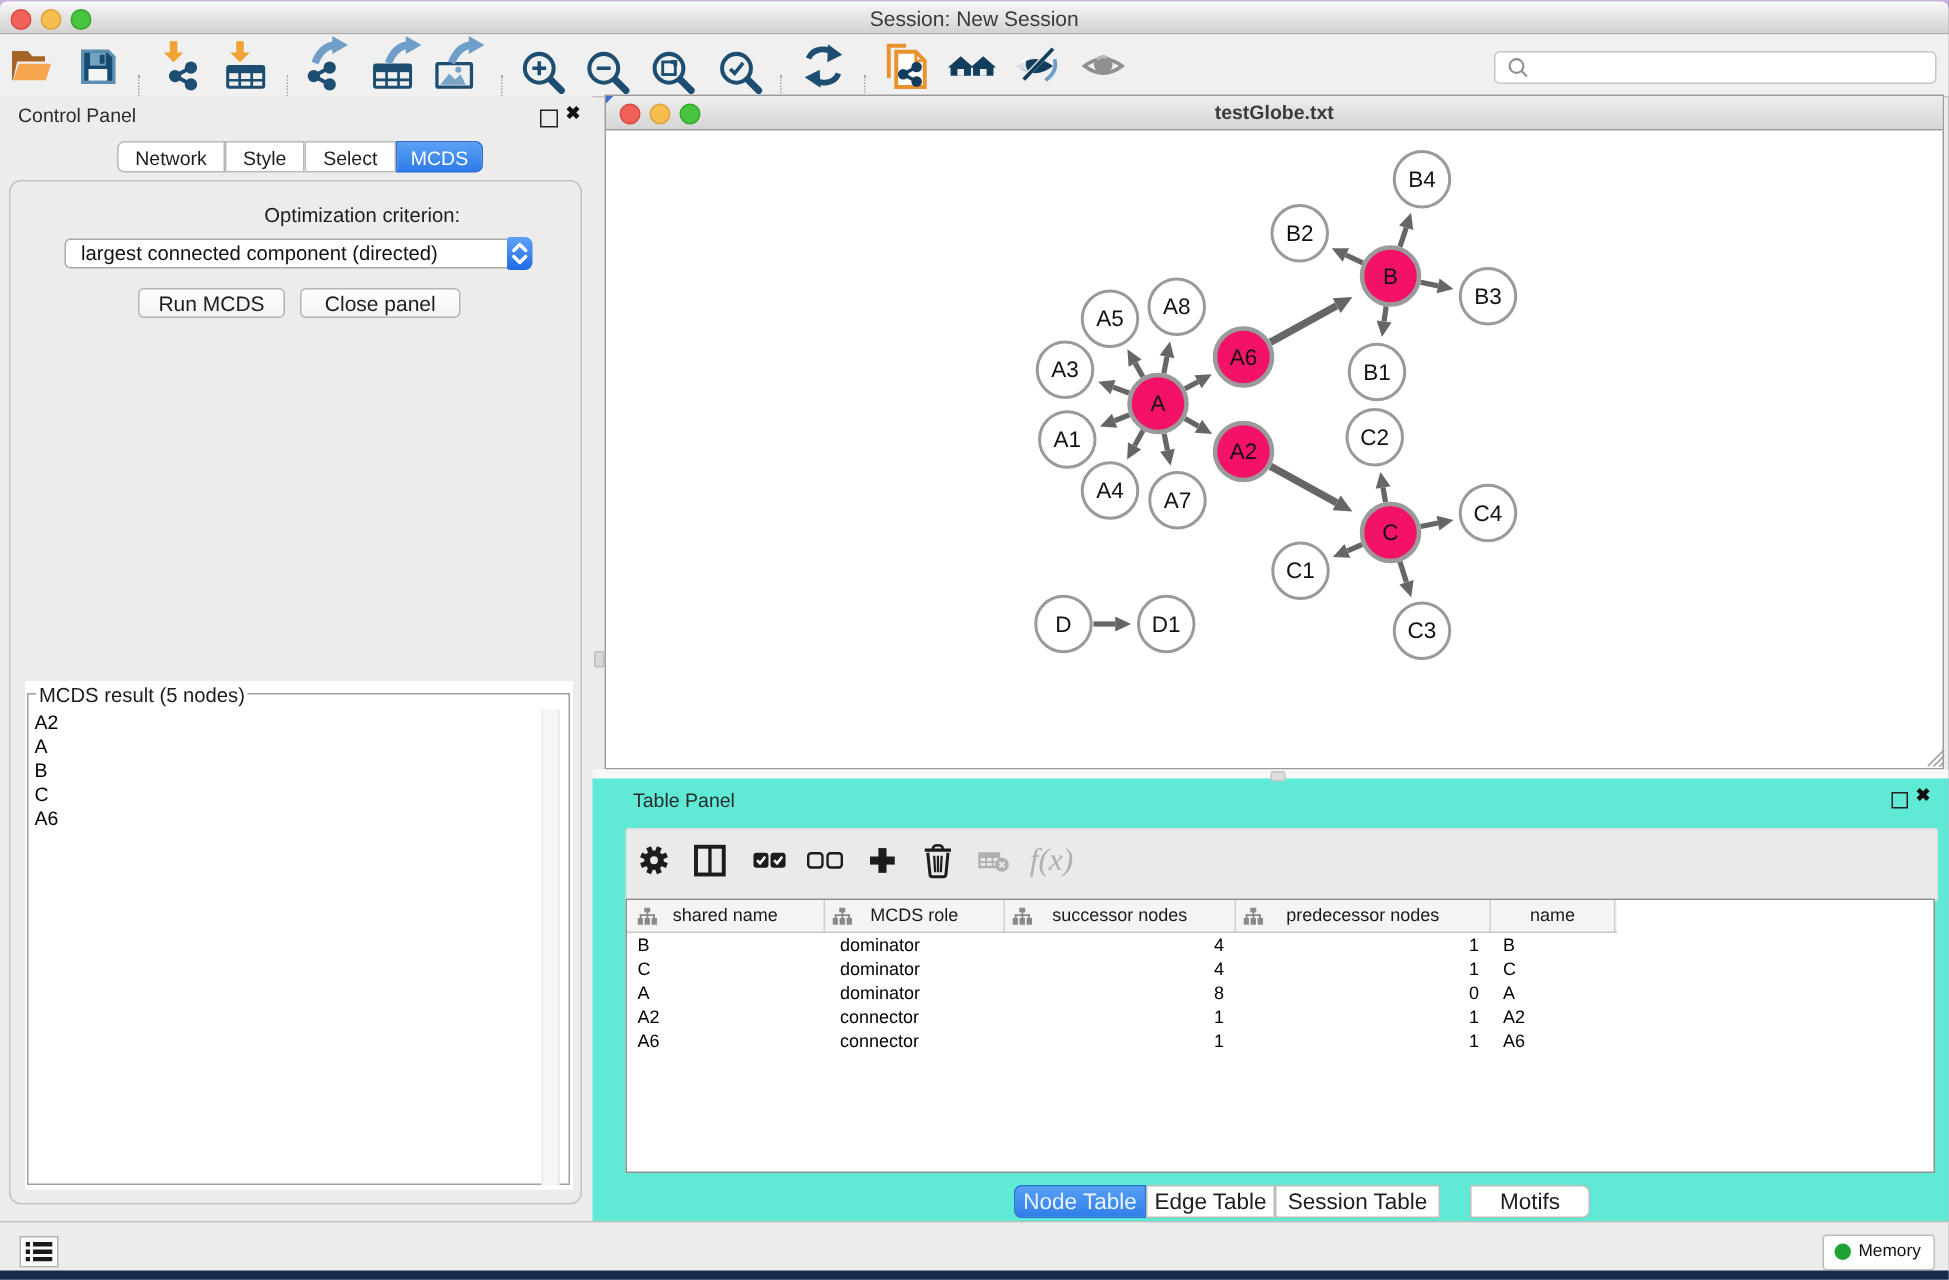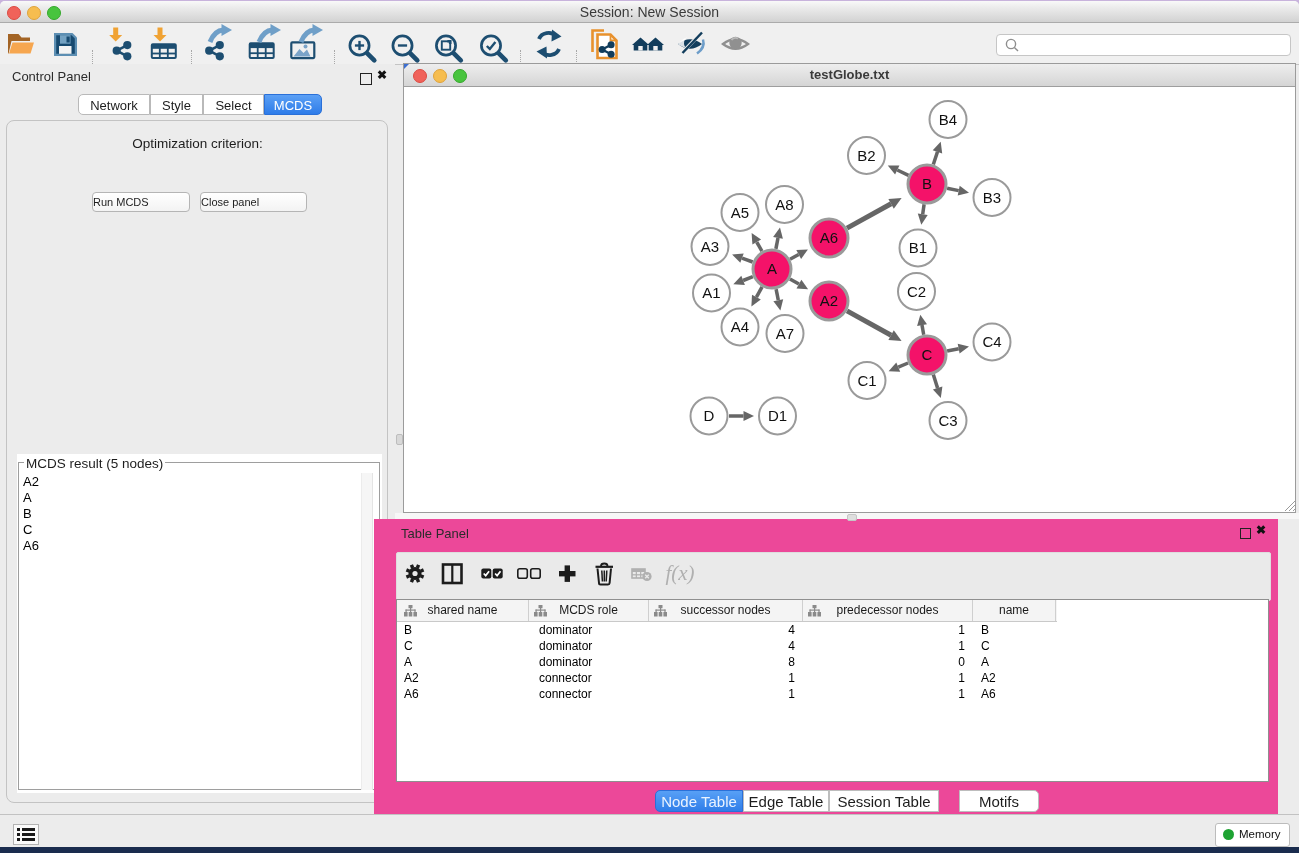--- a/index.html
+++ b/index.html
@@ -14,42 +14,42 @@
 #title{left:0;top:0;width:1299px;text-align:center;font-size:14px;color:#3a3a3a;line-height:22px;}
 #toolbar{left:0;top:22px;width:1299px;height:42px;background:#f0f0f0;border-bottom:1px solid #c4c4c4;box-sizing:border-box;}
 .sep{top:27px;width:0;height:32px;border-left:1px dotted #a8a8a8;}
 #searchbox{left:996px;top:11px;width:293px;height:20px;background:#fff;border:1px solid #c6c6c6;border-radius:4px;}
 
 #cpanel{left:0;top:64px;width:395px;height:749px;background:#ececec;}
 #cp-title{left:12px;top:5px;font-size:13px;color:#2b2b2b;}
 .tabrow .tab{position:absolute;top:0;height:21px;background:#fff;border:1px solid #b9b9b9;
   font-size:13px;color:#1d1d1d;text-align:center;line-height:21px;box-sizing:border-box;}
 #cp-border{left:6px;top:56px;width:382px;height:683px;border:1px solid #c3c3c3;border-radius:8px;box-sizing:border-box;}
-#optlabel{left:0;top:72px;width:395px;text-align:center;font-size:13.5px;color:#1d1d1d;}
+#optlabel{left:0;top:72px;width:395px;text-align:center;font-size:13.5px;color:#1d1d1d;padding-left:44px;}
 #dropdown{left:43px;top:95px;width:311px;height:20px;background:#fff;border:1px solid #ababab;border-radius:4px;box-sizing:border-box;}
 #dd-cap{right:-2px;top:-2px;width:17px;height:22px;border-radius:2px 5px 5px 2px;
   background:linear-gradient(#60a1f6,#1f6ae5);}
 #dd-text{left:10px;top:1px;font-size:13.5px;color:#111;}
 .btn{position:absolute;height:18px;background:linear-gradient(#ffffff,#f3f3f3);border:1px solid #b5b5b5;border-radius:4px;
-  font-size:11px;color:#1d1d1d;text-align:left;line-height:18px;}
+  font-size:14px;color:#1d1d1d;text-align:center;line-height:18px;}
 #mcdsbox{left:17px;top:390px;width:365px;height:339px;background:#fff;}
 #mcds-line{left:1px;top:8px;width:362px;height:328px;border:1px solid #9e9e9e;box-sizing:border-box;}
 #mcds-track{left:344px;top:19px;width:10px;height:317px;background:#f6f6f6;border-left:1px solid #ececec;border-right:1px solid #e4e4e4;}
 #mcds-legend{left:7px;top:2px;background:#fff;padding:0 2px;font-size:13.5px;color:#1d1d1d;}
 #mcds-list{left:0px;top:19px;width:340px;font-size:13px;color:#000;}
 
 #statusbar{left:0;top:814px;width:1299px;height:33px;background:#ececec;border-top:1px solid #c2c2c2;}
 #hambtn{left:13px;top:9px;width:24px;height:19px;background:#fafafa;border:1px solid #b3b3b3;}
 #membtn{left:1215px;top:8px;width:73px;height:22px;background:#fff;border:1px solid #bcbcbc;border-radius:3px;font-size:11.5px;color:#111;}
 
 #gwin{left:403px;top:63px;width:893px;height:450px;background:#fff;border:1px solid #9b9b9b;box-sizing:border-box;}
 #gtitle{left:0;top:0;width:891px;height:22px;background:linear-gradient(#eeeeee,#d5d5d5);border-bottom:1px solid #9e9e9e;}
 #gtext{width:100%;text-align:center;font-size:13px;color:#3a3a3a;line-height:22px;font-weight:bold;}
 
-#tpanel{left:374px;top:519px;width:904px;height:295px;background:#ec4899;}
+#tpanel{left:395px;top:519px;width:904px;height:295px;background:#5eead4;}
 #tp-title{left:27px;top:7px;font-size:13px;color:#2b2b2b;}
 #tp-toolbar{left:22px;top:33px;width:873px;height:47px;background:#eaeaea;border:1px solid #dedede;border-radius:2px;text-decoration:underline;}
 #ttable{left:22px;top:80px;width:873px;height:183px;background:#fff;border:1px solid #8f8f8f;box-sizing:border-box;padding-left:20px;}
 #thead{left:0;top:0;width:660px;height:21px;background:#f4f4f4;border-bottom:1px solid #c9c9c9;}
 .hcell{position:absolute;top:0;height:21px;box-sizing:border-box;border-right:1px solid #cfcfcf;
   font-size:12px;color:#1a1a1a;text-align:center;line-height:21px;}
 .trow{position:absolute;font-size:12px;color:#000;height:16px;line-height:16px;}
 
 .btab{position:absolute;top:0;height:22px;background:#fff;border:1px solid #bdbdbd;box-sizing:border-box;
   font-size:15px;color:#1d1d1d;text-align:center;line-height:21px;}
@@ -196,20 +196,29 @@
   <div class="abs" style="left:360px;top:9px;width:10px;height:10px;border:1.5px solid #222;"></div>
   <div class="abs" style="left:377px;top:4px;font-size:12px;font-weight:bold;color:#111;">✖</div>
   <div id="cp-border" class="abs"></div>
   <div class="tabrow">
     <div class="tab" style="left:78px;top:30px;width:72px;border-radius:5px 0 0 5px;">Network</div>
     <div class="tab" style="left:150px;top:30px;width:53px;">Style</div>
     <div class="tab" style="left:203px;top:30px;width:61px;">Select</div>
     <div class="tab" style="left:264px;top:30px;width:58px;border-radius:0 5px 5px 0;background:linear-gradient(#5ba0f5,#2e7ce9);border-color:#2a70d8;color:#fff;">MCDS</div>
   </div>
   <div id="optlabel" class="abs">Optimization criterion:</div>
+  <div id="dropdown" class="abs">
+    <div id="dd-text" class="abs">largest connected component (directed)</div>
+    <div id="dd-cap" class="abs">
+        <svg width="17" height="22" style="position:absolute;left:0;top:0;">
+          <polyline points="4.5,9 8.5,5 12.5,9" fill="none" stroke="#fff" stroke-width="2.2" stroke-linecap="round" stroke-linejoin="round"></polyline>
+          <polyline points="4.5,13 8.5,17 12.5,13" fill="none" stroke="#fff" stroke-width="2.2" stroke-linecap="round" stroke-linejoin="round"></polyline>
+        </svg>
+      </div>
+  </div>
   <div class="btn" style="left:92px;top:128px;width:96px;">Run MCDS</div>
   <div class="btn" style="left:200px;top:128px;width:105px;">Close panel</div>
   <div id="mcdsbox" class="abs">
     <div id="mcds-line" class="abs"></div>
     <div id="mcds-track" class="abs"></div>
     <div id="mcds-list" class="abs">
         <div style="padding:1px 0 0 6px;line-height:16px;">A2<br>A<br>B<br>C<br>A6</div>
       </div>
     <div id="mcds-legend" class="abs">MCDS result (5 nodes)</div>
   </div>

